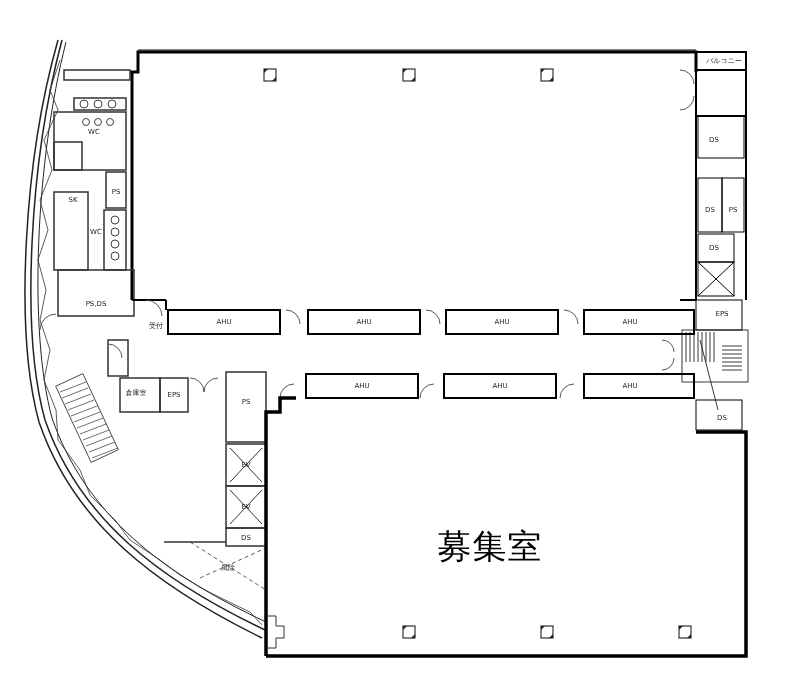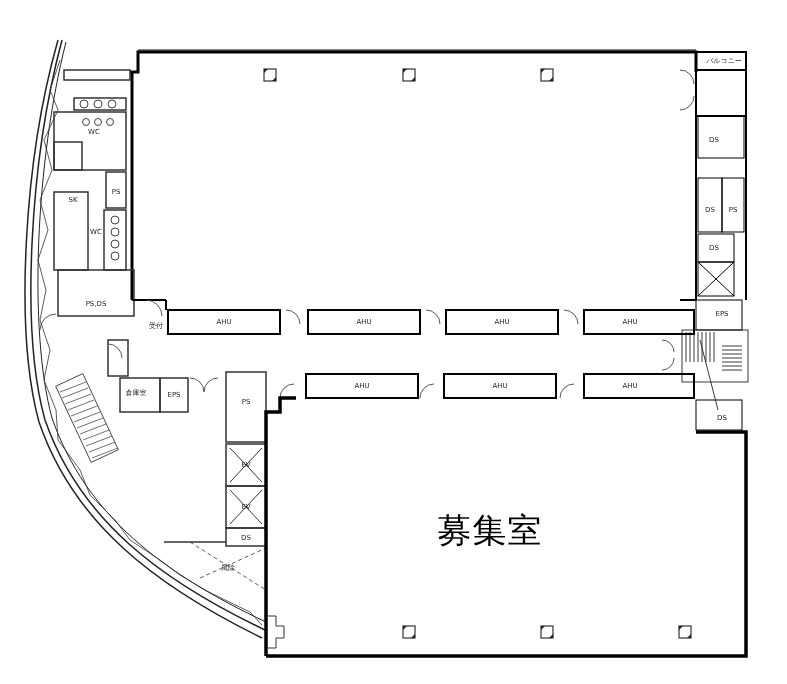--- a/index.html
+++ b/index.html
@@ -1,19 +1,19 @@
 <!DOCTYPE html>
 <html><head>
   <meta charset="utf-8">
   <style>
     html, body { margin: 0; padding: 0; background: #ffffff; }
     body { width: 787px; height: 684px; position: relative; overflow: hidden; font-family: "DejaVu Sans", sans-serif; }
     svg { position: absolute; left: 0; top: 0; }
     .lbl { font-family: "DejaVu Sans", sans-serif; font-size: 7px; fill: #222; text-anchor: middle; dominant-baseline: middle; }
-    .big-lbl { position: absolute; left: 420px; top: 508px; width: 140px; text-align: center; font-family: "DejaVu Sans", sans-serif; font-size: 34px; color: #000; letter-spacing: 1px; }
+    .big-lbl { position: absolute; left: 420px; top: 524px; width: 140px; text-align: center; font-family: "DejaVu Sans", sans-serif; font-size: 34px; color: #000; letter-spacing: 1px; }
   </style>
 </head>
 <body>
 
 <svg width="787" height="684" viewBox="0 0 787 684">
 
   <g fill="none" stroke="#222" stroke-width="1.5">
     <path d="M62,40 C30,160 20,330 45,420 C80,520 160,580 265,630"></path>
     <path d="M58,40 C24,160 14,330 39,422 C74,524 156,586 262,638"></path>
     <path d="M66,42 C36,160 28,330 52,418 C86,516 164,574 266,622" stroke-width="1"></path>

